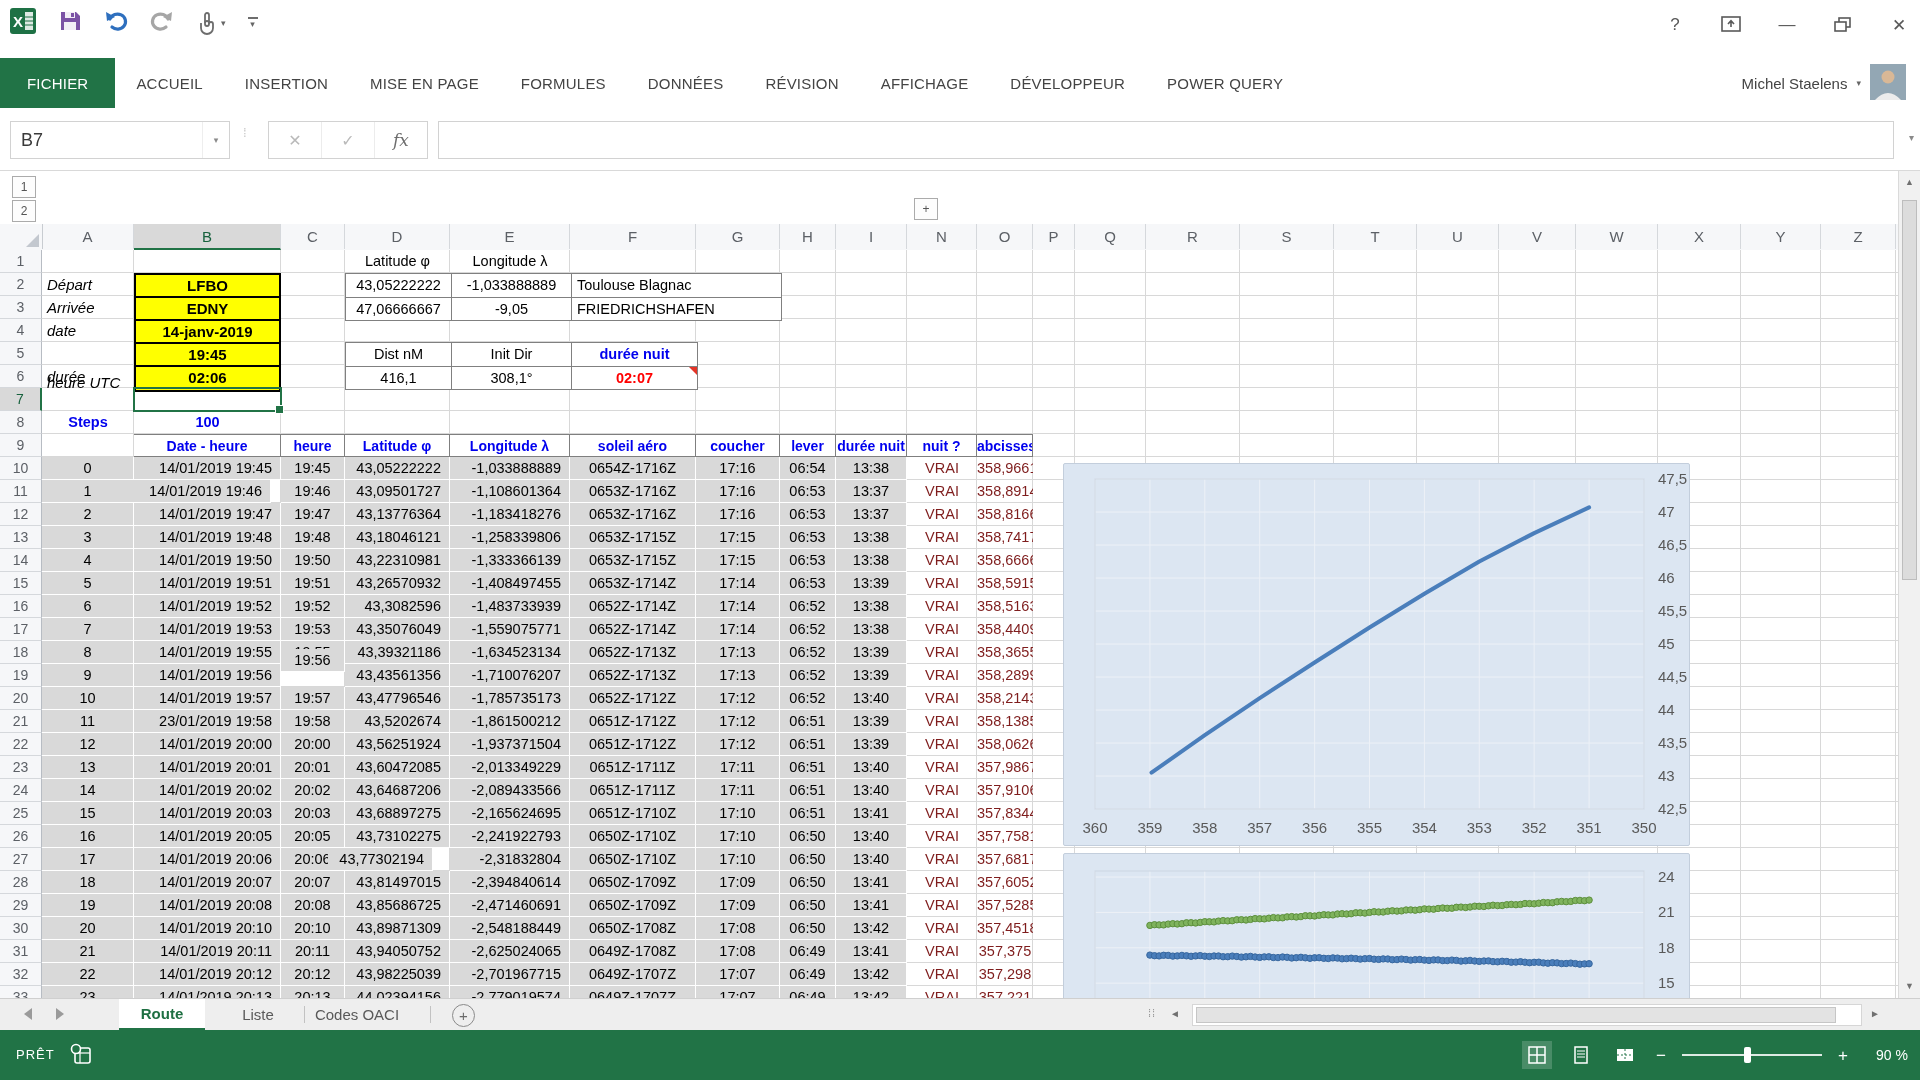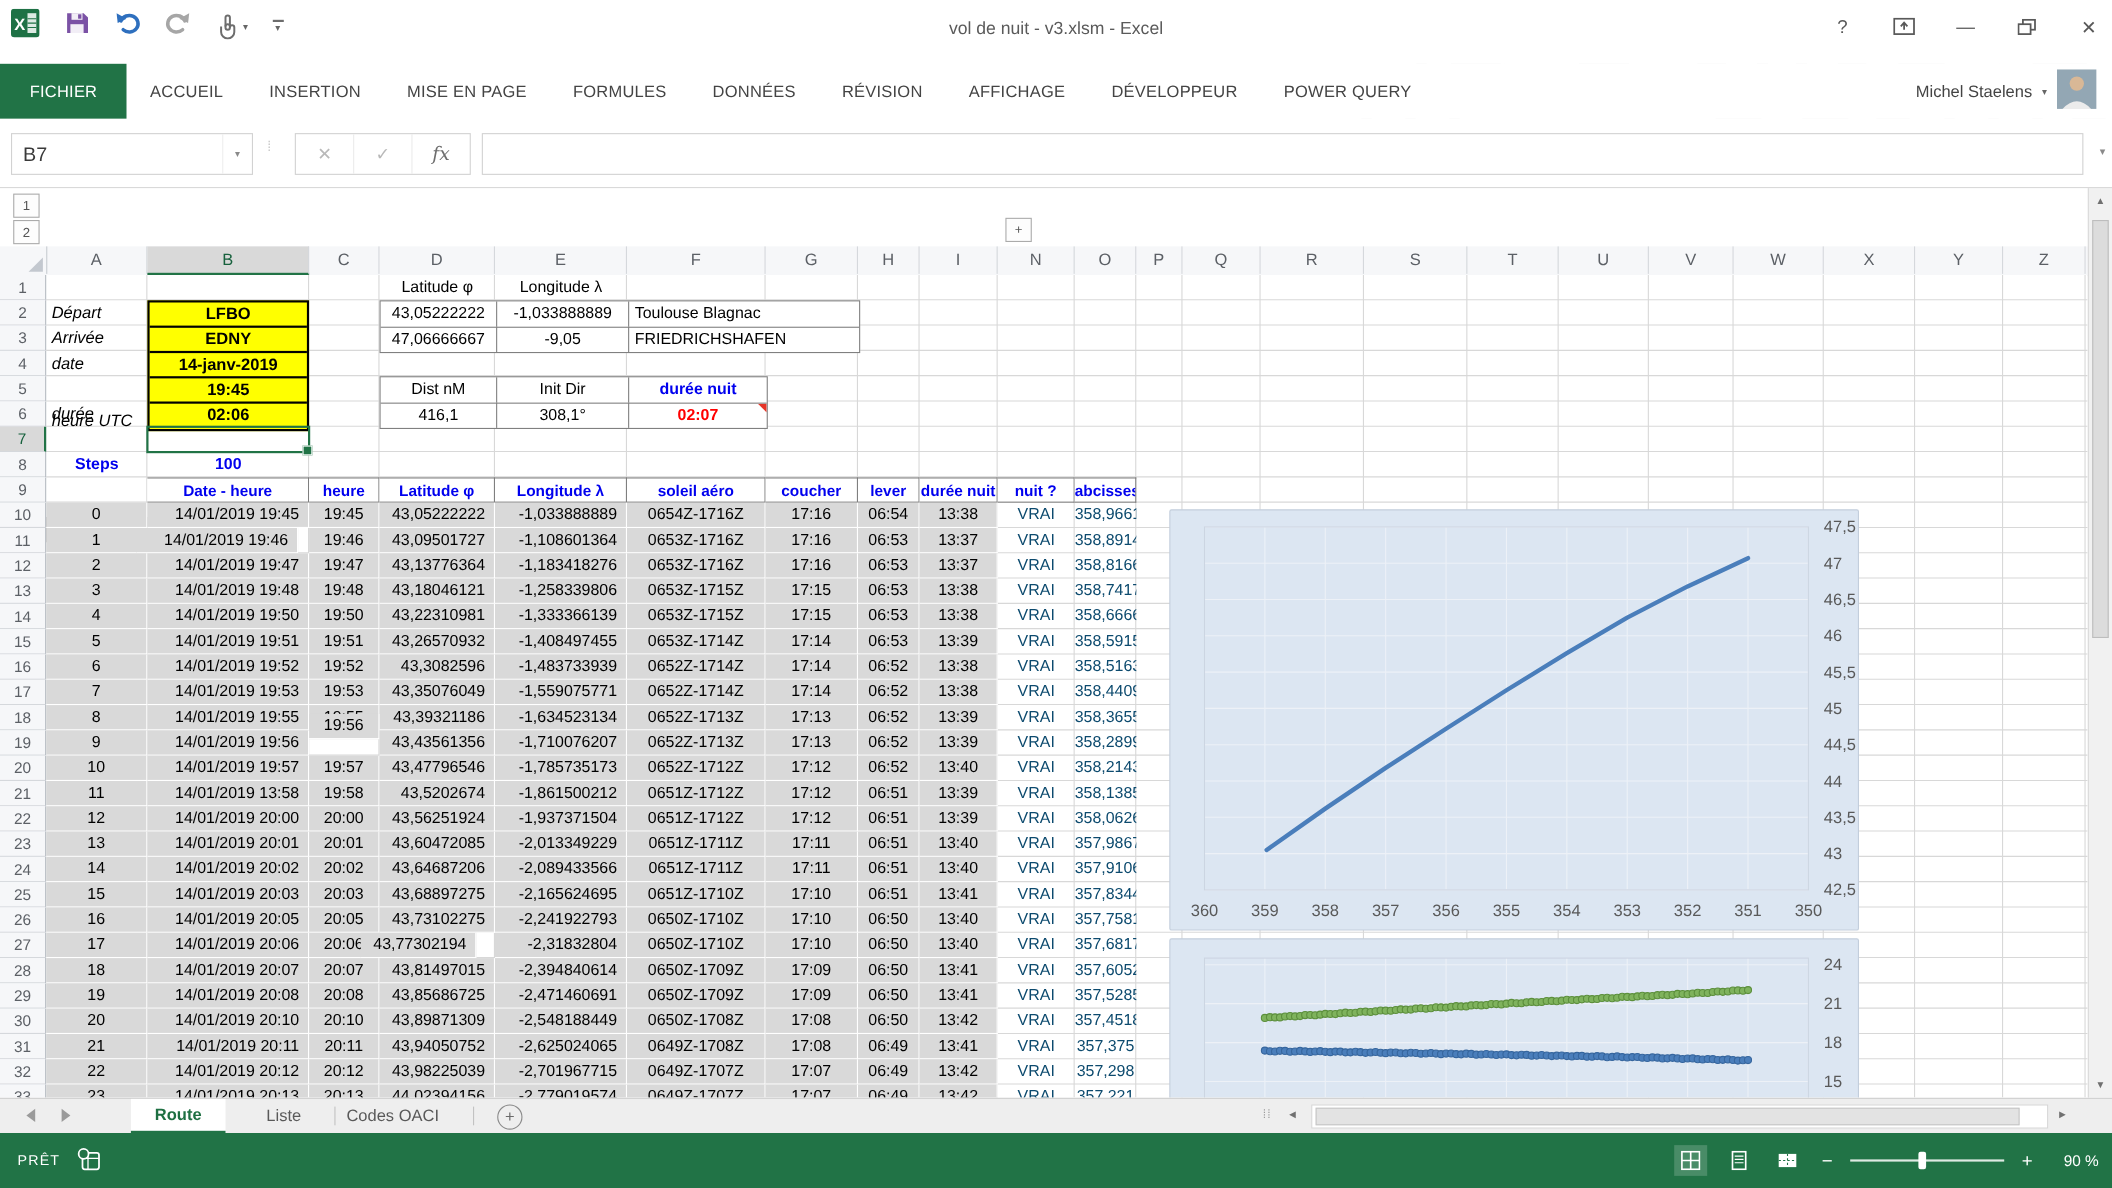--- a/index.html
+++ b/index.html
@@ -44,21 +44,21 @@
   .corner:after{content:"";position:absolute;right:3px;bottom:2px;border-left:13px solid transparent;border-bottom:13px solid #c3c8cf;}
   .grid{position:absolute;left:0;top:80px;width:1898px;height:748px;background:#fff;overflow:hidden;}
   .rowhead{position:absolute;left:0;width:42px;height:23px;box-sizing:border-box;background:#f6f7f9;
            border-right:1px solid #b7bcc3;border-bottom:1px solid #d5d8dc;color:#5c6066;font-size:14px;
            display:flex;align-items:center;justify-content:center;}
   .rowhead.sel{background:#d9d9d9;color:#17613d;border-right:2px solid #217346;}
   .cell{position:absolute;height:23px;line-height:23px;font-size:14.5px;white-space:nowrap;overflow:hidden;box-sizing:border-box;}
   .tc{text-align:center;} .tr{text-align:right;padding-right:8px;} .tl{text-align:left;padding-left:5px;}
   .ital{font-style:italic;font-size:15px;}
   .bold{font-weight:bold;}
-  .blue{color:#0000ee;} .purple{color:#0c4a6e;}
+  .blue{color:#0000ee;} .purple{color:#7f1d1d;}
   .graycell{background:#d9d9d9;border-right:1px solid #fff;border-bottom:1px solid #fff;}
   .hdr9{background:#fff;border:1px solid #7f7f7f;border-left:none;font-weight:bold;color:#0000ee;font-size:14px;text-align:center;}
   .hdr9.first{border-left:1px solid #7f7f7f;margin-top:36px;}
   .ybox{position:absolute;border:2px solid #000;background:#ffff00;box-sizing:border-box;}
   .yrow{height:23px;line-height:21px;text-align:center;font-weight:bold;font-size:15px;border-bottom:2px solid #000;box-sizing:border-box;}
   .yrow:last-child{border-bottom:none;}
   .infobox{position:absolute;border:1px solid #808080;background:#fff;box-sizing:border-box;display:grid;}
   .ibcell{box-sizing:border-box;border-left:1px solid #808080;border-top:1px solid #808080;height:23px;line-height:22px;
           font-size:14.5px;white-space:nowrap;overflow:hidden;position:relative;}
   .ibcell.c0{border-left:none;} .ibcell.r0{border-top:none;}
@@ -151,21 +151,20 @@
           <rect x="9" y="2" width="4" height="13" rx="2" fill="none" stroke="#6d6d6d" stroke-width="1.8"></rect>
           <path d="M5 12 v5 a6 6 0 0 0 12 0 v-4 a2 2 0 0 0 -4 0 m-4 -1 a2 2 0 0 1 4 0" fill="none" stroke="#6d6d6d" stroke-width="1.8"></path>
         </svg>
       <span class="dd">▾</span>
     </span>
     <span style="display:flex;flex-direction:column;align-items:center;color:#6d6d6d;">
       <span style="width:10px;border-top:2px solid #6d6d6d;"></span>
         <span class="dd">▾</span>
     </span>
   </div>
-  <div class="wintitle">vol de nuit - v3.xlsm - Excel</div>
   <div class="winctrls">
     <span class="wc">?</span>
     <span class="wc">
       <svg width="20" height="18" viewBox="0 0 20 18">
           <rect x="1" y="1" width="18" height="14" fill="none" stroke="#595959" stroke-width="1.6"></rect>
           <path d="M10 11 V5 M7 8 l3 -3.4 3 3.4" fill="none" stroke="#595959" stroke-width="1.6"></path>
         </svg>
     </span>
     <span class="wc">—</span>
     <span class="wc">
@@ -502,21 +501,21 @@
       <div class="cell tc graycell" style="left: 281px; top: 437px; width: 64px;">19:57</div>
       <div class="cell tr graycell" style="left: 345px; top: 437px; width: 105px;">43,47796546</div>
       <div class="cell tr graycell" style="left: 450px; top: 437px; width: 120px;">-1,785735173</div>
       <div class="cell tc graycell" style="left: 570px; top: 437px; width: 126px;">0652Z-1712Z</div>
       <div class="cell tc graycell" style="left: 696px; top: 437px; width: 84px;">17:12</div>
       <div class="cell tc graycell" style="left: 780px; top: 437px; width: 56px;">06:52</div>
       <div class="cell tc graycell" style="left: 836px; top: 437px; width: 71px;">13:40</div>
       <div class="cell tc purple" style="left: 907px; top: 437px; width: 70px;">VRAI</div>
       <div class="cell tc purple" style="left: 977px; top: 437px; width: 56px;">358,2143</div>
       <div class="cell tc graycell" style="left: 42px; top: 460px; width: 92px;">11</div>
-      <div class="cell tr graycell" style="left: 134px; top: 460px; width: 147px;">14/01/2019 13:58</div>
+      <div class="cell tr graycell" style="left: 134px; top: 460px; width: 147px;">23/01/2019 19:58</div>
       <div class="cell tc graycell" style="left: 281px; top: 460px; width: 64px;">19:58</div>
       <div class="cell tr graycell" style="left: 345px; top: 460px; width: 105px;">43,5202674</div>
       <div class="cell tr graycell" style="left: 450px; top: 460px; width: 120px;">-1,861500212</div>
       <div class="cell tc graycell" style="left: 570px; top: 460px; width: 126px;">0651Z-1712Z</div>
       <div class="cell tc graycell" style="left: 696px; top: 460px; width: 84px;">17:12</div>
       <div class="cell tc graycell" style="left: 780px; top: 460px; width: 56px;">06:51</div>
       <div class="cell tc graycell" style="left: 836px; top: 460px; width: 71px;">13:39</div>
       <div class="cell tc purple" style="left: 907px; top: 460px; width: 70px;">VRAI</div>
       <div class="cell tc purple" style="left: 977px; top: 460px; width: 56px;">358,1385</div>
       <div class="cell tc graycell" style="left: 42px; top: 483px; width: 92px;">12</div>

